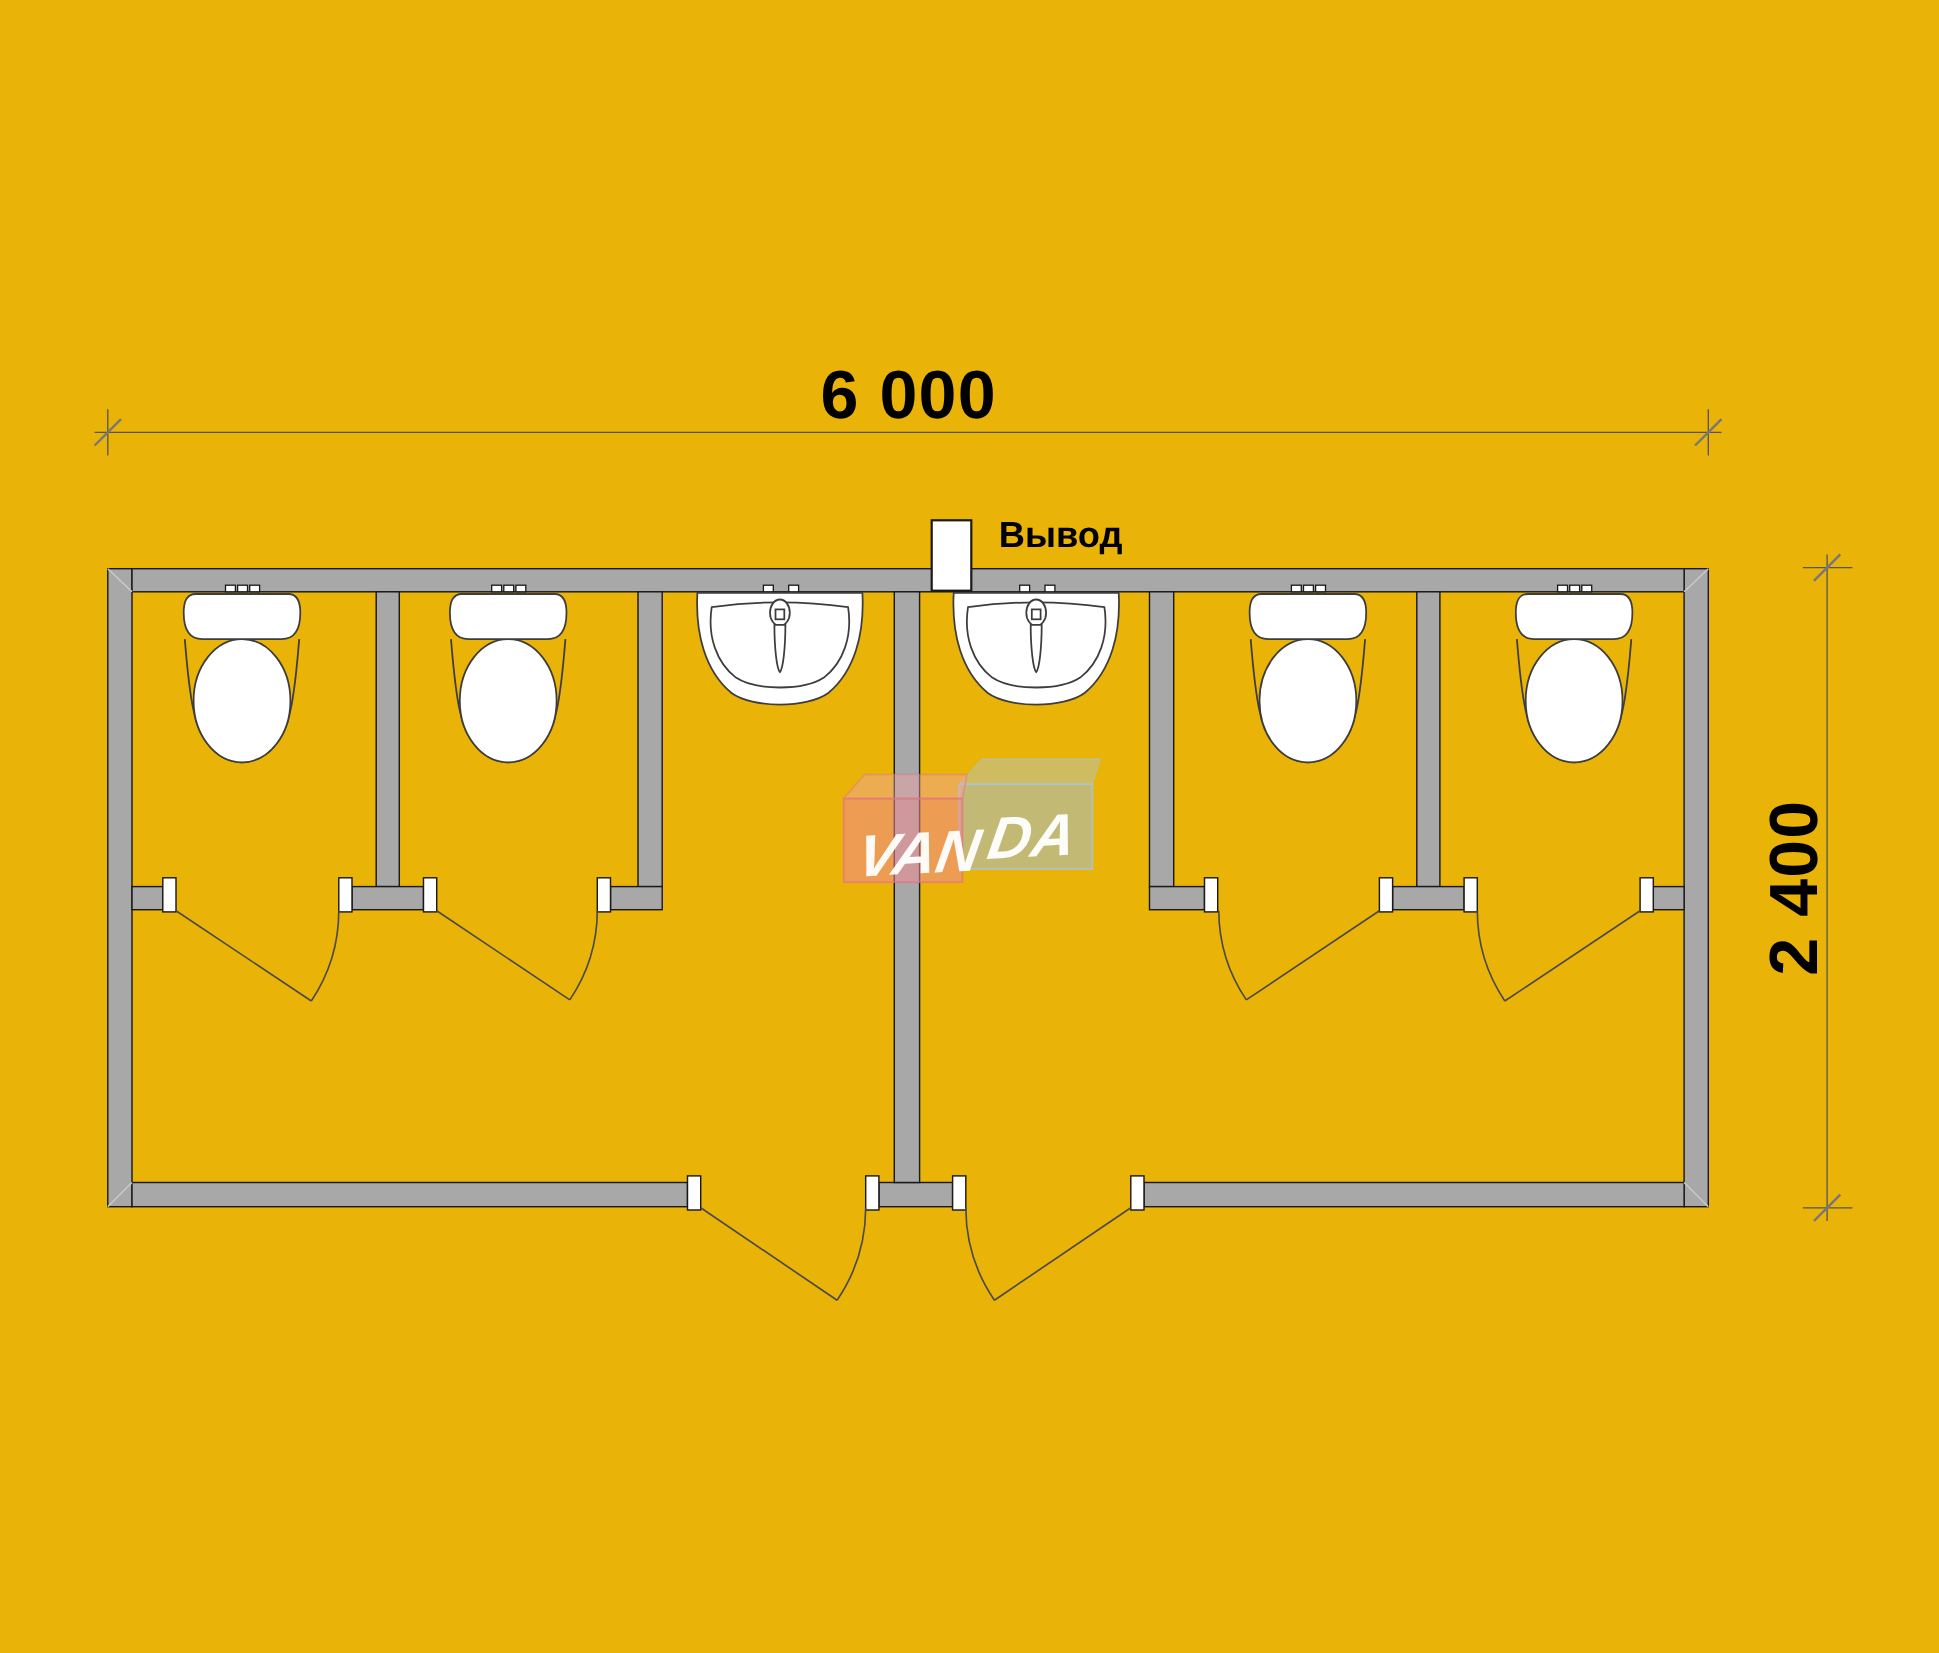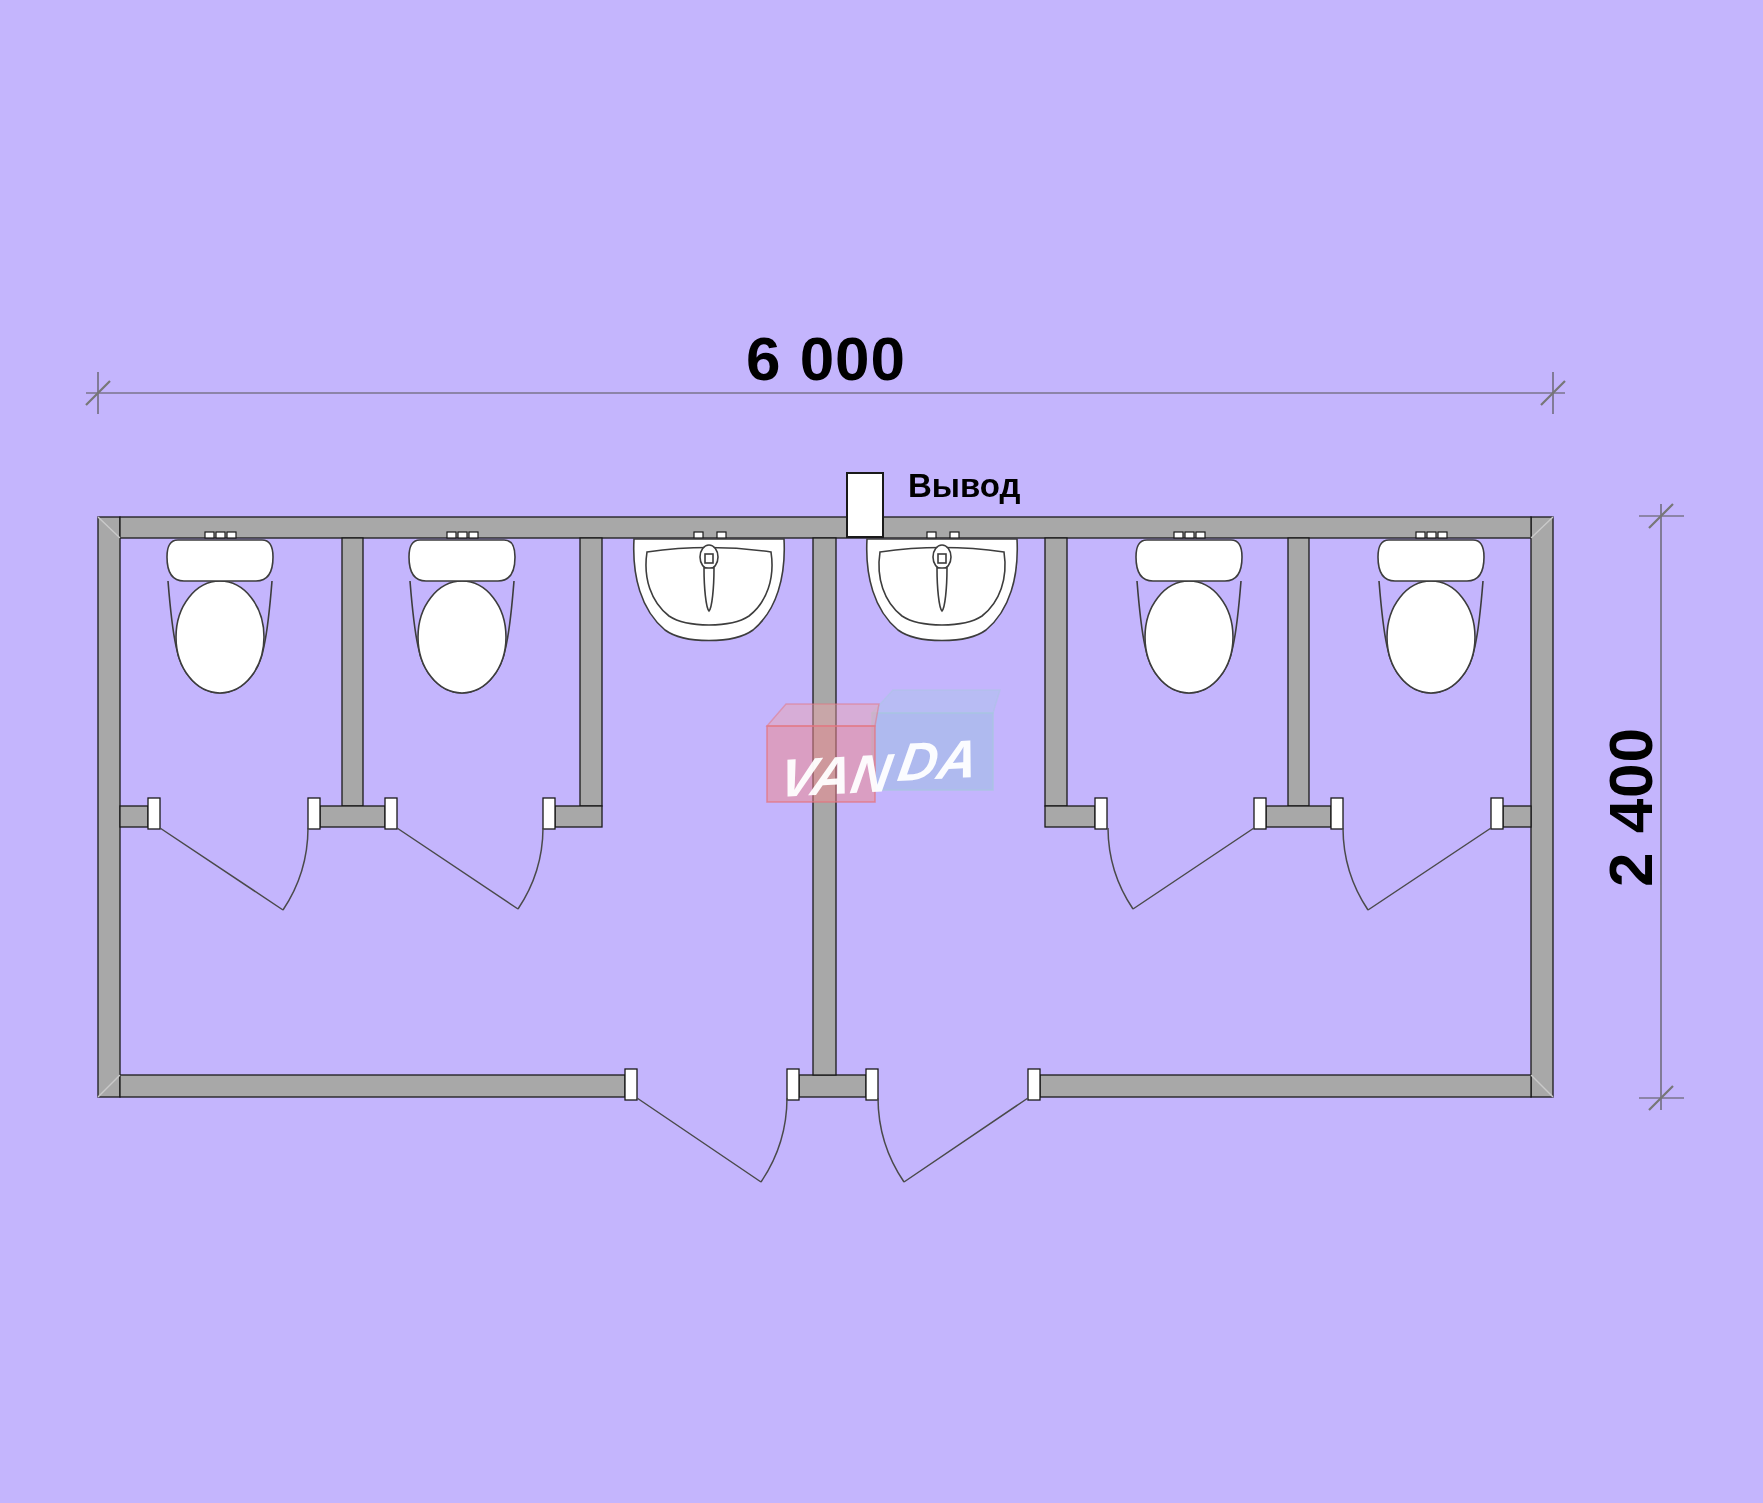--- a/index.html
+++ b/index.html
@@ -1,16 +1,16 @@
 <!DOCTYPE html>
 <html><head>
 <meta charset="utf-8">
 <style>
   html,body{margin:0;padding:0;background:#ffffff;}
-  .stage{position:relative;width:1763px;height:1503px;background:#c4b5fd;overflow:hidden;
+  .stage{position:relative;width:1763px;height:1503px;background:#eab308;overflow:hidden;
          font-family:"Liberation Sans", sans-serif;}
   svg{position:absolute;left:0;top:0;}
   .wall{stroke:#1a1a1a;stroke-width:1.3;}
   .jamb{fill:#ffffff;stroke:#1a1a1a;stroke-width:1.3;}
   .door{stroke:#4a4a4a;stroke-width:1.5;fill:none;}
   .fix-fill{fill:#ffffff;stroke:#3d3d3d;stroke-width:1.6;}
   .fix-open{fill:none;stroke:#3d3d3d;stroke-width:1.6;}
   .tab{fill:#ffffff;stroke:#1a1a1a;stroke-width:1.2;}
   .dimline{stroke:#555555;stroke-width:1.2;fill:none;}
   .dimslash{stroke:#777777;stroke-width:2.2;fill:none;}

